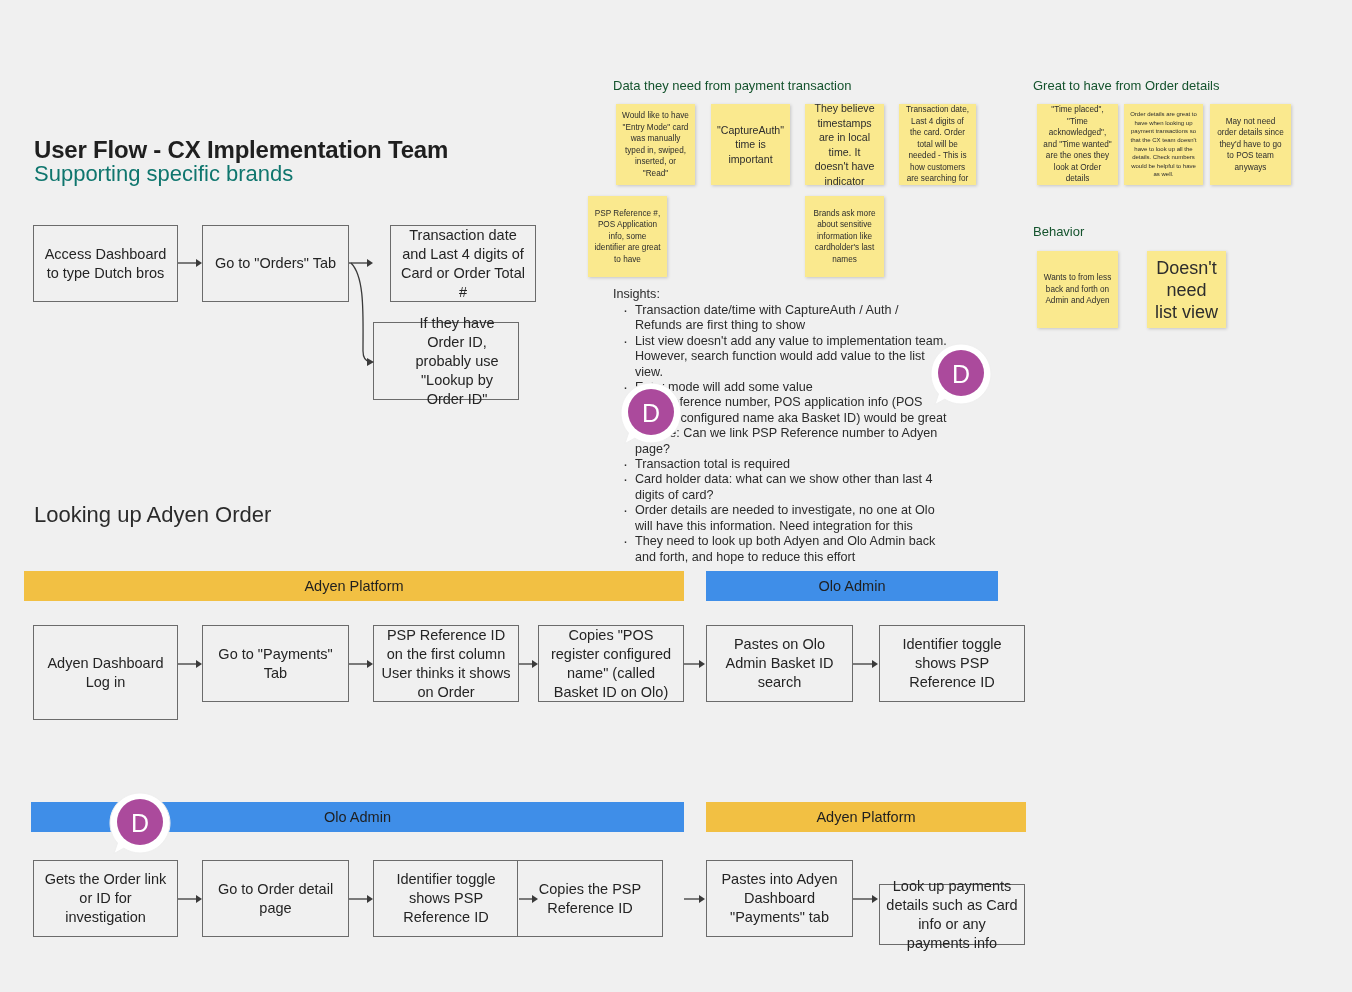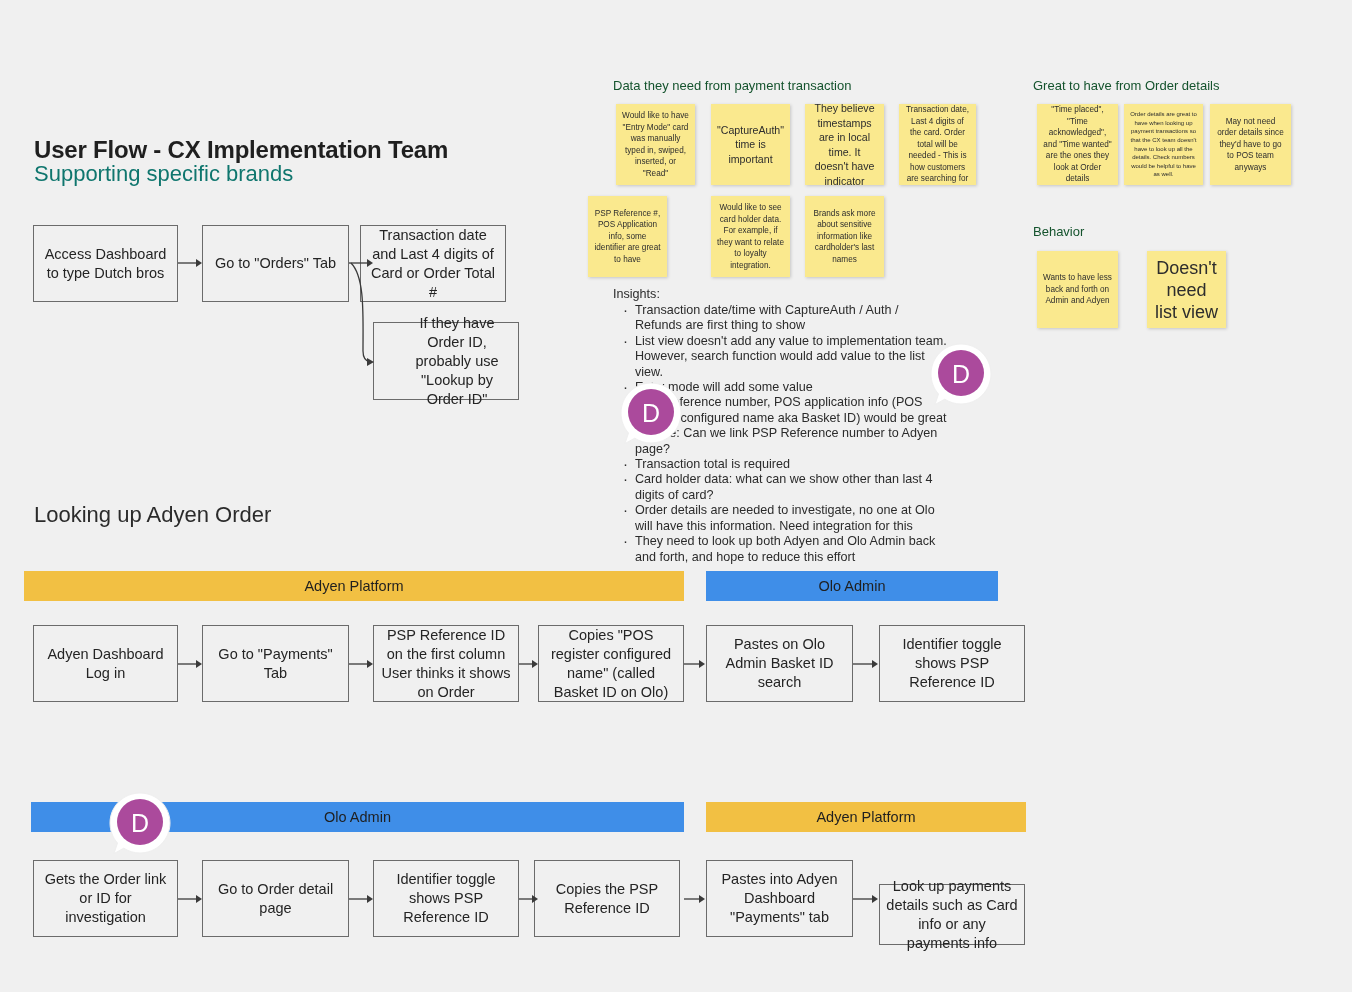--- a/index.html
+++ b/index.html
@@ -158,21 +158,21 @@
   <div class="abs" id="main-title">User Flow - CX Implementation Team</div>
   <div class="abs" id="sub-title">Supporting specific brands</div>
   <div class="abs" id="section2-title">Looking up Adyen Order</div>
 
   <div class="abs flow-box" style="left:33px; top:225px; width:145px; height:77px;">
     <span>Access Dashboard to type Dutch bros</span>
   </div>
   <div class="abs flow-box" style="left:202px; top:225px; width:147px; height:77px;">
     <span>Go to "Orders" Tab</span>
   </div>
-  <div class="abs flow-box" style="left:360px; top:225px; width:146px; height:77px;">
+  <div class="abs flow-box" style="left:390px; top:225px; width:146px; height:77px;">
     <span>Transaction date and Last 4 digits of Card or Order Total #</span>
   </div>
   <div class="abs flow-box" style="left:373px; top:322px; width:146px; height:78px;padding-left:28px;">
     <span>If they have Order ID, probably use "Lookup by Order ID"</span>
   </div>
 
   <svg class="abs arrow-svg" style="left:178px; top:250px;" width="26" height="26" viewBox="0 0 26 26">
     <line x1="0" y1="13" x2="18" y2="13" stroke="#3a3a3a" stroke-width="1.3"></line>
     <path d="M18 9 L24 13 L18 17 Z" fill="#3a3a3a"></path>
   </svg>
@@ -197,43 +197,40 @@
   <div class="abs sticky sticky-md" style="left:805px; top:104px; width:79px; height:81px;align-items:center;">
     <span class="txt">They believe timestamps are in local time. It doesn't have indicator</span>
   </div>
   <div class="abs sticky sticky-sm" style="left:899px; top:104px; width:77px; height:81px;">
     <span class="txt">Transaction date, Last 4 digits of the card. Order total will be needed - This is how customers are searching for</span>
   </div>
 
   <div class="abs sticky sticky-sm" style="left:588px; top:196px; width:79px; height:81px;">
     <span class="txt">PSP Reference #, POS Application info, some identifier are great to have</span>
   </div>
-  <div class="abs sticky sticky-sm" style="left:711px; top:196px; width:79px; height:81px;">
-    <span class="txt">Would like to see card holder data. For example, if they want to relate to loyalty integration.</span>
-  </div>
   <div class="abs sticky sticky-sm" style="left:805px; top:196px; width:79px; height:81px;">
     <span class="txt">Brands ask more about sensitive information like cardholder's last names</span>
   </div>
 
   <div class="abs group-label" style="left:1033px; top:78px;">Great to have from Order details</div>
 
   <div class="abs sticky sticky-sm" style="left:1037px; top:104px; width:81px; height:81px;">
     <span class="txt">"Time placed", "Time acknowledged", and "Time wanted" are the ones they look at Order details</span>
   </div>
   <div class="abs sticky sticky-xs" style="left:1124px; top:104px; width:79px; height:81px;">
     <span class="txt">Order details are great to have when looking up payment transactions so that the CX team doesn't have to look up all the details. Check numbers would be helpful to have as well.</span>
   </div>
   <div class="abs sticky sticky-sm" style="left:1210px; top:104px; width:81px; height:81px;">
     <span class="txt">May not need order details since they'd have to go to POS team anyways</span>
   </div>
 
   <div class="abs group-label" style="left:1033px; top:224px;text-align:center;">Behavior</div>
 
   <div class="abs sticky sticky-sm" style="left:1037px; top:251px; width:81px; height:77px;">
-    <span class="txt">Wants to have less back and forth on Admin and Adyen</span>
+    <span class="txt">Wants to from less back and forth on Admin and Adyen</span>
   </div>
   <div class="abs sticky sticky-lg" style="left:1147px; top:251px; width:79px; height:77px;">
     <span class="txt">Doesn't need list view</span>
   </div>
 
   <div class="abs" id="insights-wrap">
     <div id="insights-heading">Insights:</div>
     <ul id="insights-list">
       <li>Transaction date/time with CaptureAuth / Auth / Refunds are first thing to show</li>
       <li>List view doesn't add any value to implementation team. However, search function would add value to the list view.</li>
@@ -246,21 +243,21 @@
     </ul>
   </div>
 
   <div class="abs band band-adyen" style="left:24px; top:571px; width:660px; height:30px;">
     <span>Adyen Platform</span>
   </div>
   <div class="abs band band-olo" style="left:706px; top:571px; width:292px; height:30px;">
     <span>Olo Admin</span>
   </div>
 
-  <div class="abs flow-box" style="left:33px; top:625px; width:145px; height:77px;">
+  <div class="abs flow-box" style="left:33px; top:625px; width:145px; height:95px;">
     <span>Adyen Dashboard Log in</span>
   </div>
   <div class="abs flow-box" style="left:202px; top:625px; width:147px; height:77px;">
     <span>Go to "Payments" Tab</span>
   </div>
   <div class="abs flow-box" style="left:373px; top:625px; width:146px; height:77px;">
     <span>PSP Reference ID on the first column User thinks it shows on Order</span>
   </div>
   <div class="abs flow-box" style="left:538px; top:625px; width:146px; height:77px;">
     <span>Copies "POS register configured name" (called Basket ID on Olo)</span>
@@ -302,21 +299,21 @@
 
   <div class="abs flow-box" style="left:33px; top:860px; width:145px; height:77px;">
     <span>Gets the Order link or ID for investigation</span>
   </div>
   <div class="abs flow-box" style="left:202px; top:860px; width:147px; height:77px;">
     <span>Go to Order detail page</span>
   </div>
   <div class="abs flow-box" style="left:373px; top:860px; width:146px; height:77px;">
     <span>Identifier toggle shows PSP Reference ID</span>
   </div>
-  <div class="abs flow-box" style="left:534px; top:860px; width:146px; height:77px;">
+  <div class="abs flow-box" style="left:517px; top:860px; width:146px; height:77px;">
     <span>Copies the PSP Reference ID</span>
   </div>
   <div class="abs flow-box" style="left:706px; top:860px; width:147px; height:77px;">
     <span>Pastes into Adyen Dashboard "Payments" tab</span>
   </div>
   <div class="abs flow-box" style="left:879px; top:860px; width:146px; height:61px;margin-top:24px;">
     <span>Look up payments details such as Card info or any payments info</span>
   </div>
 
   <svg class="abs arrow-svg" style="left:178px; top:886px;" width="26" height="26" viewBox="0 0 26 26">

